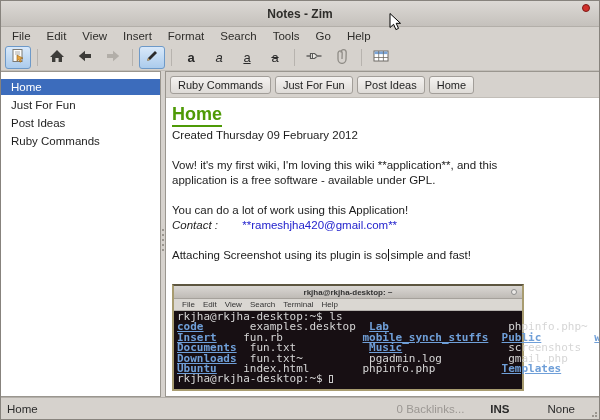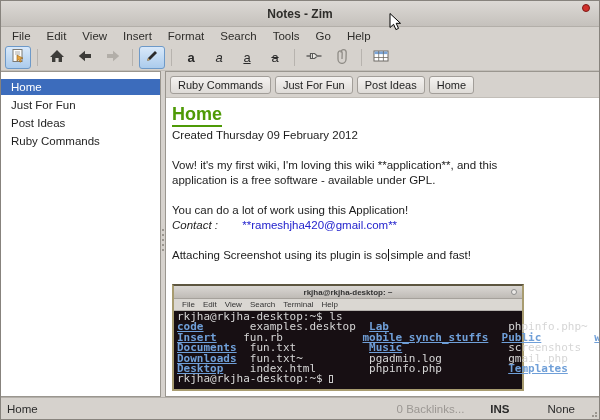--- a/index.html
+++ b/index.html
@@ -254,21 +254,21 @@
               <span>Search</span>
               <span>Terminal</span>
               <span>Help</span>
             </div>
           <div class="shot-body">
               <div class="tline"><span>rkjha@rkjha-desktop:~$ ls</span></div>
               <div class="tline"><span class="seg-dir">code</span><span>       </span><span>examples.desktop</span><span>  </span><span class="seg-dir">Lab</span><span>                  </span><span>phpinfo.php~</span><span>  </span><span class="seg-dir">Ubuntu One</span></div>
               <div class="tline"><span class="seg-dir">Insert</span><span>    </span><span>fun.rb</span><span>            </span><span class="seg-dir">mobile_synch_stuffs</span><span>  </span><span class="seg-dir">Public</span><span>        </span><span class="seg-dir">wikiNotes</span></div>
               <div class="tline"><span class="seg-dir">Documents</span><span>  </span><span>fun.txt</span><span>           </span><span class="seg-dir">Music</span><span>                </span><span>screenshots</span><span>   </span><span class="seg-dir">desktop</span></div>
               <div class="tline"><span class="seg-dir">Downloads</span><span>  </span><span>fun.txt~</span><span>          </span><span>pgadmin.log</span><span>          </span><span>gmail.php</span></div>
-              <div class="tline"><span class="seg-dir">Desktop</span><span>    </span><span>index.html</span><span>        </span><span>phpinfo.php</span><span>          </span><span class="seg-dir">Templates</span></div>
+              <div class="tline"><span class="seg-dir">Ubuntu</span><span>    </span><span>index.html</span><span>        </span><span>phpinfo.php</span><span>          </span><span class="seg-dir">Templates</span></div>
               <div class="tline"><span>rkjha@rkjha-desktop:~$ </span><span class="cursor-block"></span></div>
             </div>
         </div>
       </div>
     </div>
   </div>
 
   <div class="statusbar">
     <span class="sb-left">Home</span>
     <span class="sb-backlinks">0 Backlinks...</span>

